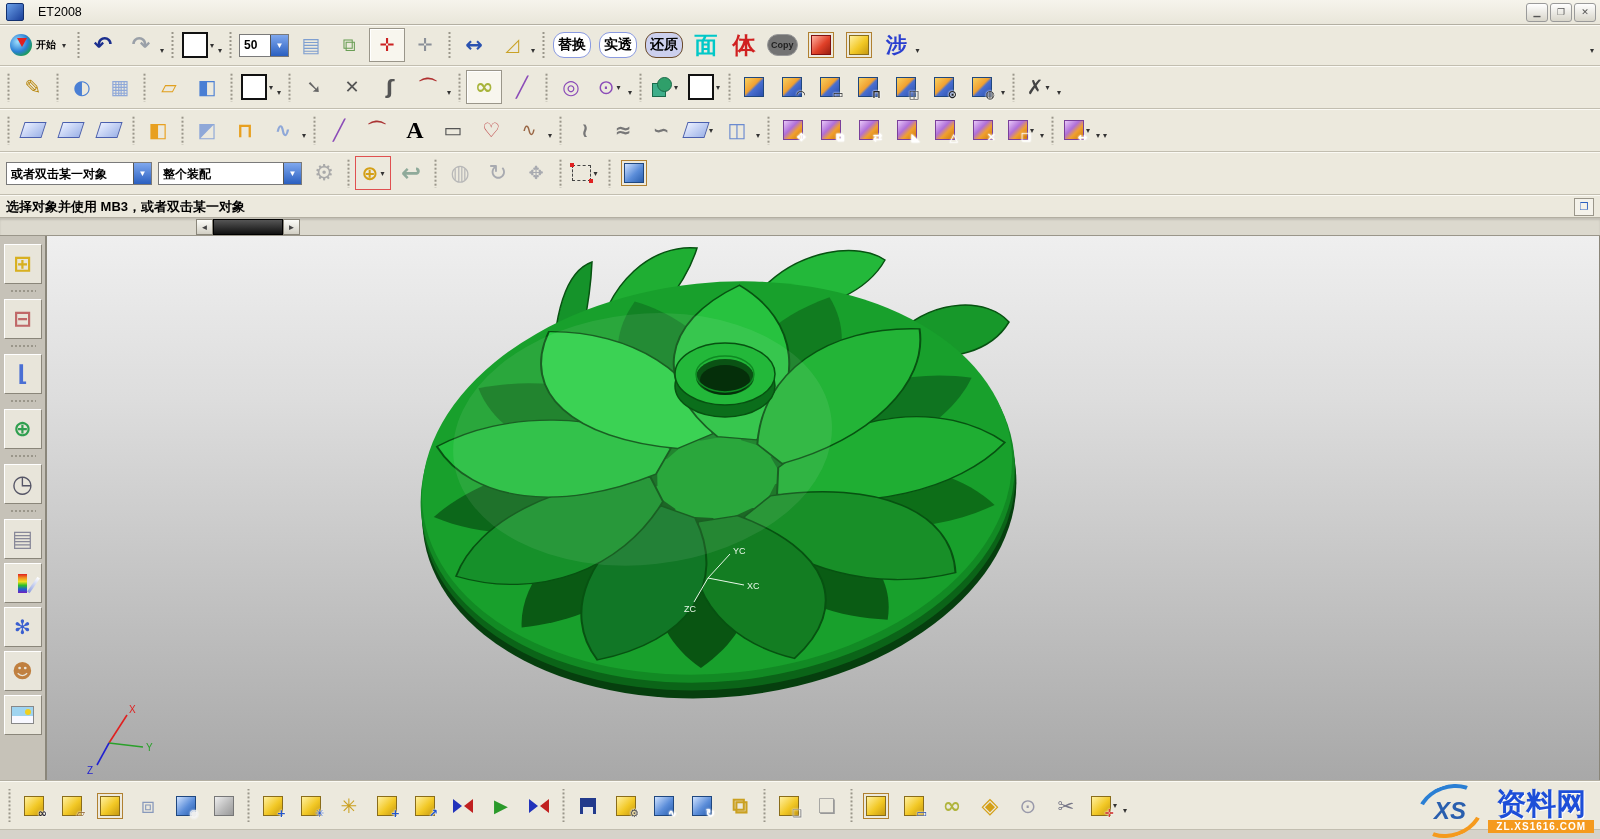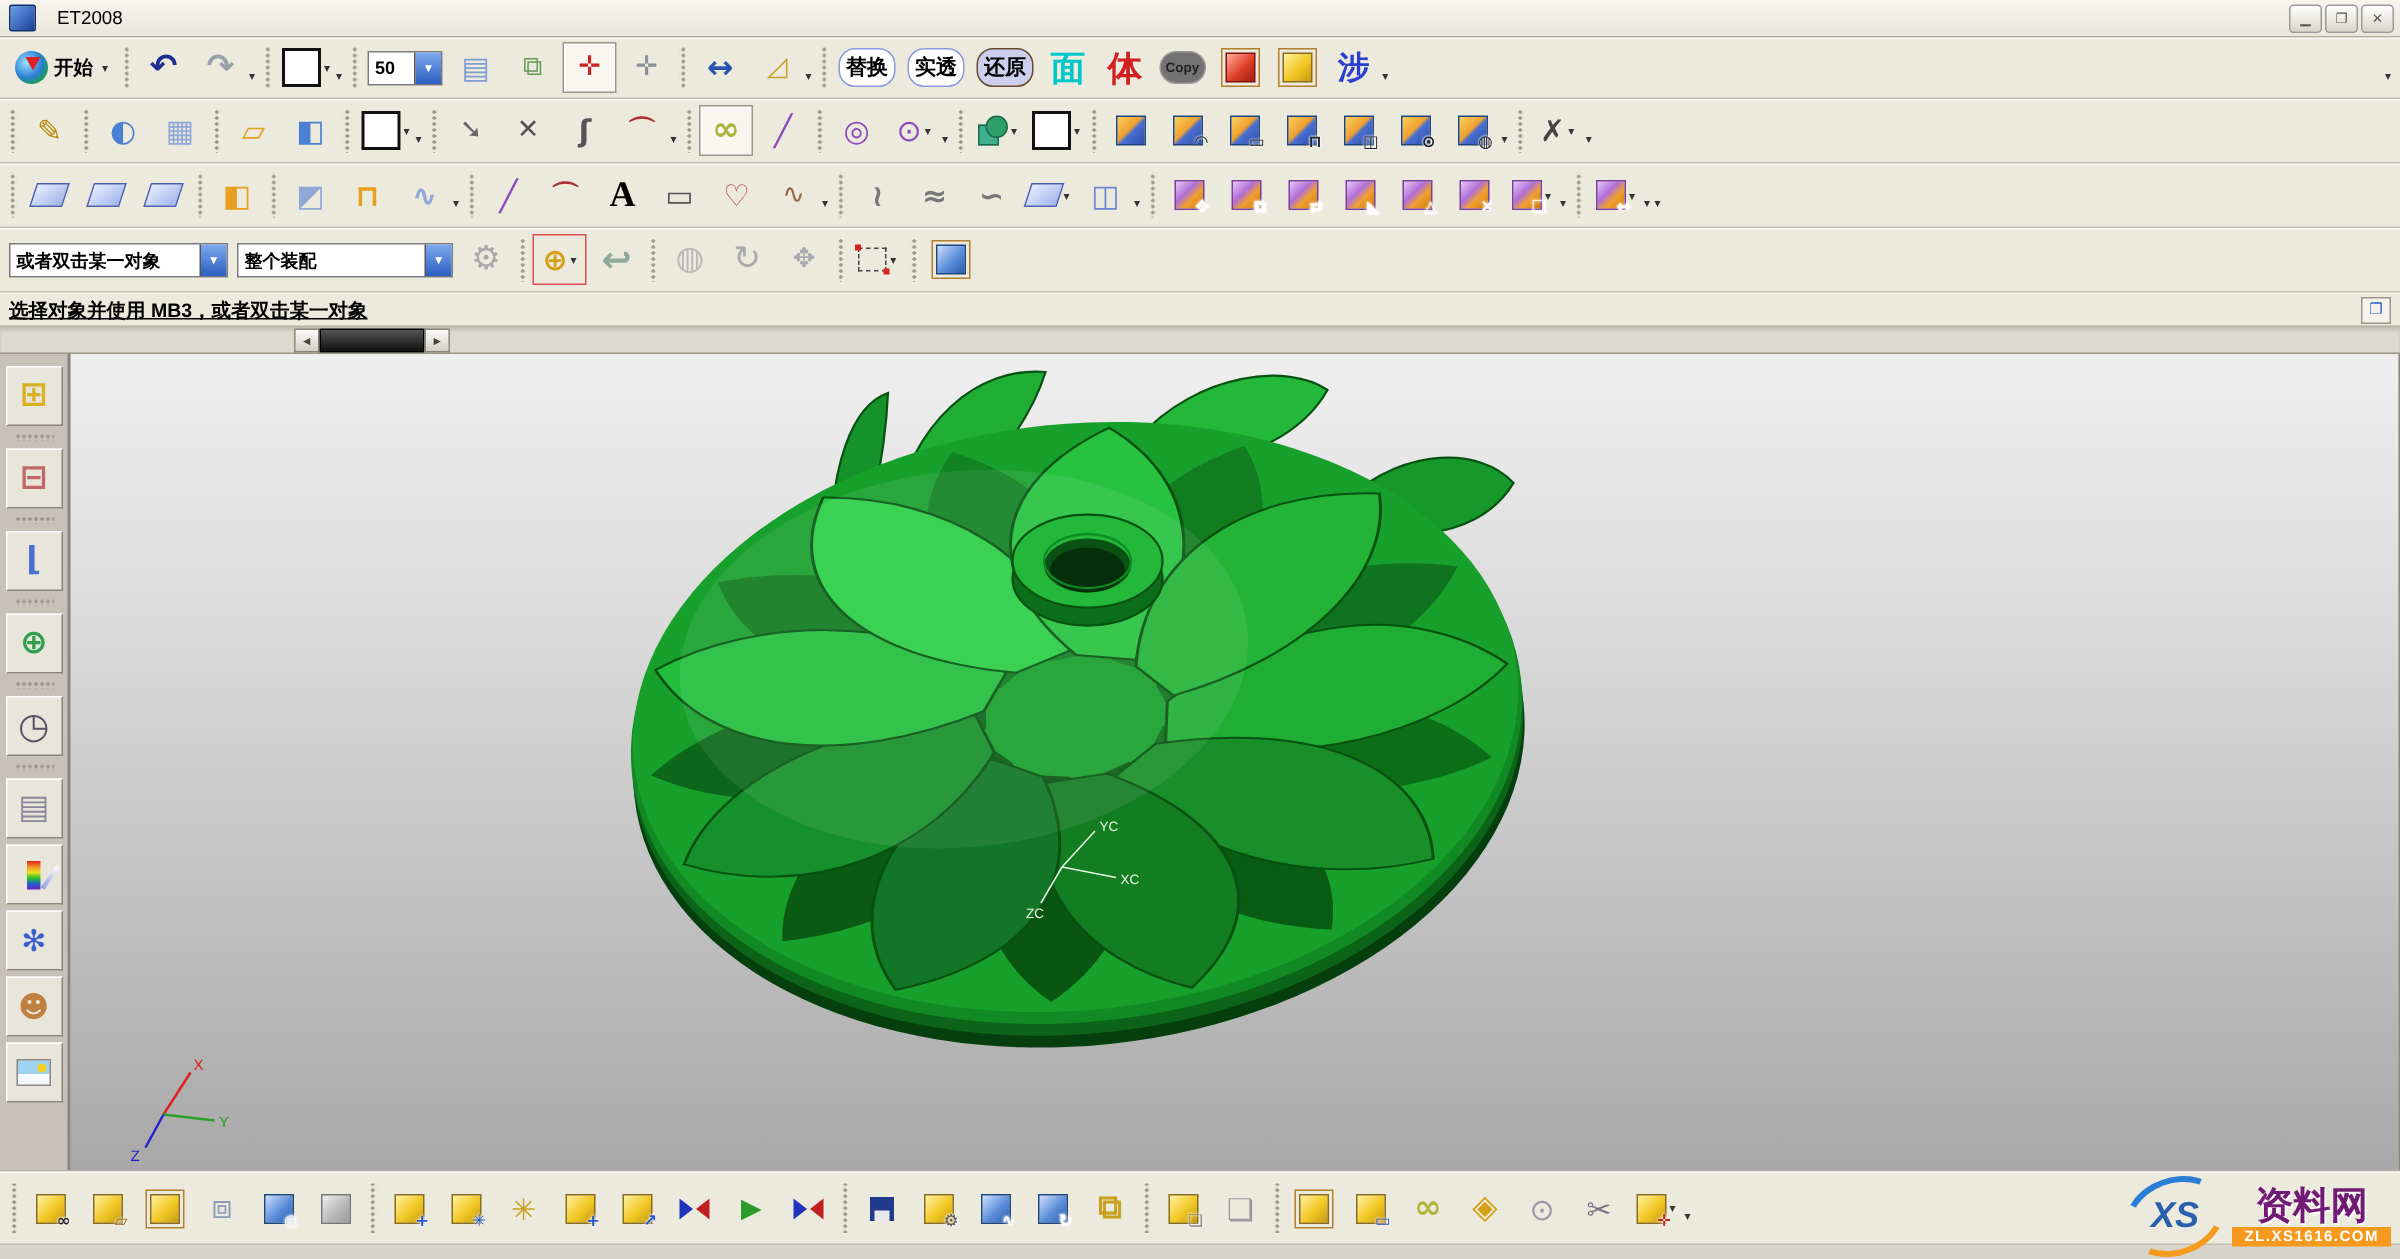--- a/index.html
+++ b/index.html
@@ -70,21 +70,21 @@
   .ic-logo{width:22px;height:22px;border-radius:50%;position:relative;
            background:radial-gradient(circle at 35% 35%,#9fe0ff,#2a7fd4 50%,#1a9f4a 78%,#0a6f2a);}
   .ic-logo::after{content:'';position:absolute;left:7px;top:4px;border-left:5px solid transparent;border-right:5px solid transparent;border-top:9px solid #e02020;}
   
   .combo{display:inline-flex;align-items:stretch;border:1px solid #7a7a7a;background:#fff;height:21px;margin:0 3px;}
   .combo .cv{padding:3px 4px 0 4px;font-size:12px;white-space:nowrap;overflow:hidden;font-weight:bold;}
   .combo .ca{width:17px;background:linear-gradient(#7fa8ee,#2a5fc0);color:#fff;display:flex;align-items:center;justify-content:center;font-size:8px;border-left:1px solid #555;}
   
   #statusbar{height:21px;background:#ece9dd;border-top:1px solid #fbfaf4;border-bottom:1px solid #b3afa2;
              display:flex;align-items:center;padding:0 6px;}
-  #status-text{font-size:13px;font-weight:bold;color:#000;text-decoration:underline;}
+  #status-text{font-size:13px;font-weight:bold;color:#000;}
   #status-right{margin-left:auto;width:18px;height:16px;border:1px solid #9a968a;background:#f4f2ea;
                 color:#2a5fc0;font-size:10px;display:flex;align-items:center;justify-content:center;}
   #scrollrow{height:17px;background:#dcd9ce;border-bottom:1px solid #9a968a;position:relative;
              box-shadow:inset 0 2px 2px rgba(0,0,0,.12);}
   #hscroll{position:absolute;left:196px;top:1px;height:14px;display:flex;}
   .sbtn{width:15px;height:14px;background:linear-gradient(#fcfcf8,#d2cfc4);border:1px solid #8a867a;
         font-size:8px;display:flex;align-items:center;justify-content:center;color:#444;}
   #sthumb{width:68px;height:14px;background:linear-gradient(#555,#111);border:1px solid #000;}
   
   #main{display:flex;height:545px;}
@@ -108,28 +108,28 @@
   .th-cup{background:linear-gradient(#f0e0ee,#ffffff 35%,#d8d8d8);border-radius:20% 20% 45% 45%;border:1px solid #aaa;}
   .th-cross{background:linear-gradient(135deg,#8a9ae8,#3a4fb8);clip-path:polygon(40% 0,60% 0,60% 40%,100% 40%,100% 60%,60% 60%,60% 100%,40% 100%,40% 60%,0 60%,0 40%,40% 40%);}
   .th-elbow{background:radial-gradient(circle at 30% 30%,#8a9ae8,#3a4fb8);border-radius:50% 20% 20% 50%;}
   #rb-scroll{position:absolute;left:2px;bottom:4px;font-size:9px;color:#222;}
   
   #bottombar{height:47px;background:#ece9dd;border-top:1px solid #fbfaf4;box-shadow:0 -1px 0 #b3afa2;
              display:flex;align-items:center;padding:0 4px;}
   #bottombar .tbtn{height:34px;}
   
   .startbtn{display:flex;align-items:center;gap:4px;padding:2px 6px;border:1px solid transparent;}
-  .start-label{font-size:13px;font-weight:bold;}
+  .start-label{font-size:10px;font-weight:bold;}
   
   #watermark{position:absolute;right:6px;bottom:2px;display:flex;align-items:center;z-index:50;}
   .wm-oval{width:60px;height:44px;border-radius:50%;border:4px solid;border-color:#2a7fd4 transparent #f59a1e transparent;
            transform:rotate(-20deg);display:flex;align-items:center;justify-content:center;margin-right:4px;}
   .wm-xs{font-size:24px;font-weight:bold;font-style:italic;color:#2a5fae;transform:rotate(20deg);}
   .wm-right{display:flex;flex-direction:column;align-items:center;}
-  .wm-name{font-size:25px;font-weight:bold;color:#701a75;text-shadow:1px 1px 0 #fff;line-height:1;}
+  .wm-name{font-size:30px;font-weight:bold;color:#1d4ed8;text-shadow:1px 1px 0 #fff;line-height:1;}
   .wm-url{background:#f59a1e;color:#fff;font-size:10px;font-weight:bold;padding:1px 8px;margin-top:1px;letter-spacing:1px;}
 </style>
 </head>
 <body>
 
 <div id="titlebar">
   <div class="appicon"></div>
   <span class="menu-tag">ET2008</span>
   <div id="winbtns">
       <div class="winbtn">▁</div>

